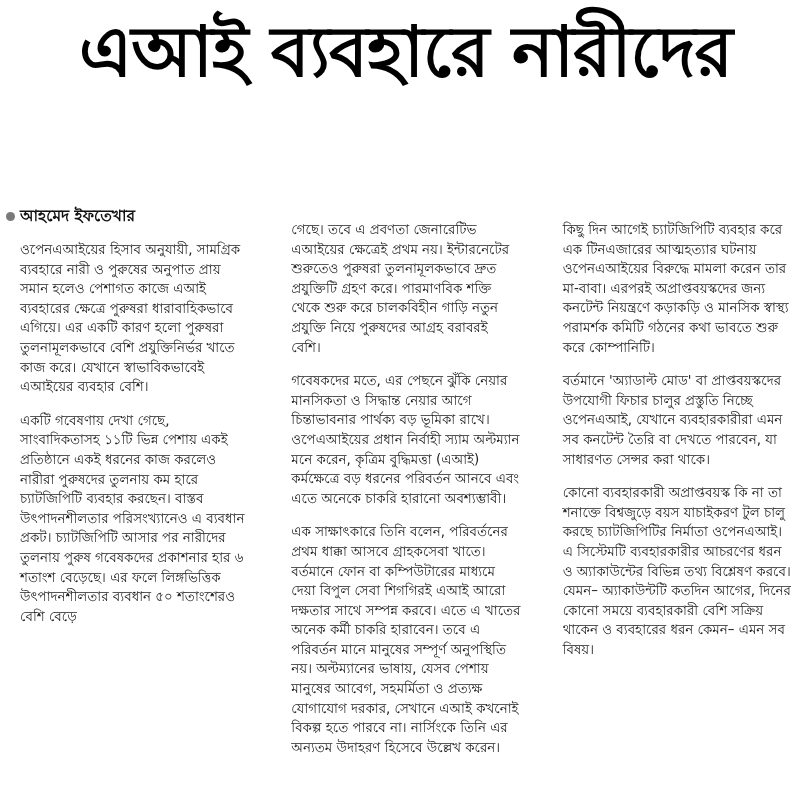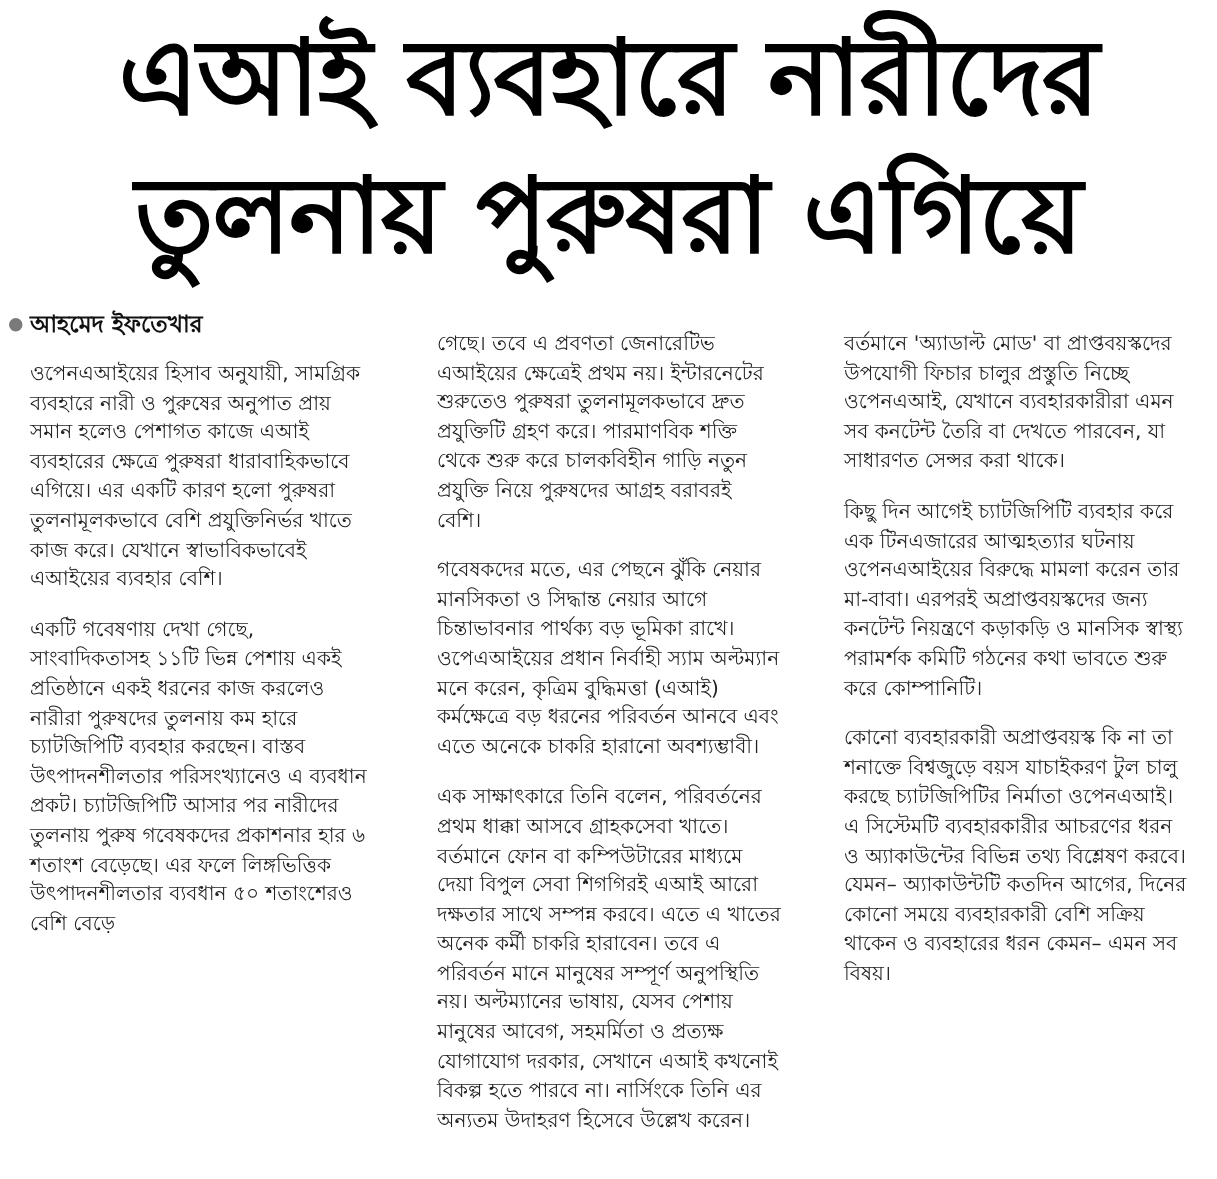--- a/index.html
+++ b/index.html
@@ -13,35 +13,34 @@
   .col { flex: 1; font-size: 13.4px; line-height: 19.6px; color: #222; overflow: hidden; }
   .col p { margin: 14px; text-align: left; }
   .byline { font-weight: bold; font-size: 15.5px; line-height: 20px; color: #111; display: flex; align-items: center; gap: 5px; }
   .bullet { width: 9px; height: 9px; border-radius: 50%; background: #7a7a7a; display: inline-block; }
 </style>
 </head>
 <body>
 
 <header class="headline">
   <span class="line">এআই ব্যবহারে নারীদের</span>
-  <span class="line">তুলনায় পুরুষরা এগিয়ে</span>
 </header>
 
 <main class="columns">
   <section class="col">
     <div class="byline">
       <span class="bullet"></span>
       <span>আহমেদ ইফতেখার</span>
     </div>
     <p>ওপেনএআইয়ের হিসাব অনুযায়ী, সামগ্রিক ব্যবহারে নারী ও পুরুষের অনুপাত প্রায় সমান হলেও পেশাগত কাজে এআই ব্যবহারের ক্ষেত্রে পুরুষরা ধারাবাহিকভাবে এগিয়ে। এর একটি কারণ হলো পুরুষরা তুলনামূলকভাবে বেশি প্রযুক্তিনির্ভর খাতে কাজ করে। যেখানে স্বাভাবিকভাবেই এআইয়ের ব্যবহার বেশি।</p>
     <p>একটি গবেষণায় দেখা গেছে, সাংবাদিকতাসহ ১১টি ভিন্ন পেশায় একই প্রতিষ্ঠানে একই ধরনের কাজ করলেও নারীরা পুরুষদের তুলনায় কম হারে চ্যাটজিপিটি ব্যবহার করছেন। বাস্তব উৎপাদনশীলতার পরিসংখ্যানেও এ ব্যবধান প্রকট। চ্যাটজিপিটি আসার পর নারীদের তুলনায় পুরুষ গবেষকদের প্রকাশনার হার ৬ শতাংশ বেড়েছে। এর ফলে লিঙ্গভিত্তিক উৎপাদনশীলতার ব্যবধান ৫০ শতাংশেরও বেশি বেড়ে</p>
   </section>
   <section class="col">
     <p>গেছে। তবে এ প্রবণতা জেনারেটিভ এআইয়ের ক্ষেত্রেই প্রথম নয়। ইন্টারনেটের শুরুতেও পুরুষরা তুলনামূলকভাবে দ্রুত প্রযুক্তিটি গ্রহণ করে। পারমাণবিক শক্তি থেকে শুরু করে চালকবিহীন গাড়ি নতুন প্রযুক্তি নিয়ে পুরুষদের আগ্রহ বরাবরই বেশি।</p>
     <p>গবেষকদের মতে, এর পেছনে ঝুঁকি নেয়ার মানসিকতা ও সিদ্ধান্ত নেয়ার আগে চিন্তাভাবনার পার্থক্য বড় ভূমিকা রাখে। ওপেএআইয়ের প্রধান নির্বাহী স্যাম অল্টম্যান মনে করেন, কৃত্রিম বুদ্ধিমত্তা (এআই) কর্মক্ষেত্রে বড় ধরনের পরিবর্তন আনবে এবং এতে অনেকে চাকরি হারানো অবশ্যম্ভাবী।</p>
     <p>এক সাক্ষাৎকারে তিনি বলেন, পরিবর্তনের প্রথম ধাক্কা আসবে গ্রাহকসেবা খাতে। বর্তমানে ফোন বা কম্পিউটারের মাধ্যমে দেয়া বিপুল সেবা শিগগিরই এআই আরো দক্ষতার সাথে সম্পন্ন করবে। এতে এ খাতের অনেক কর্মী চাকরি হারাবেন। তবে এ পরিবর্তন মানে মানুষের সম্পূর্ণ অনুপস্থিতি নয়। অল্টম্যানের ভাষায়, যেসব পেশায় মানুষের আবেগ, সহমর্মিতা ও প্রত্যক্ষ যোগাযোগ দরকার, সেখানে এআই কখনোই বিকল্প হতে পারবে না। নার্সিংকে তিনি এর অন্যতম উদাহরণ হিসেবে উল্লেখ করেন।</p>
   </section>
   <section class="col">
+    <p>কিছু দিন আগেই চ্যাটজিপিটি ব্যবহার করে এক টিনএজারের আত্মহত্যার ঘটনায় ওপেনএআইয়ের বিরুদ্ধে মামলা করেন তার মা-বাবা। এরপরই অপ্রাপ্তবয়স্কদের জন্য কনটেন্ট নিয়ন্ত্রণে কড়াকড়ি ও মানসিক স্বাস্থ্য পরামর্শক কমিটি গঠনের কথা ভাবতে শুরু করে কোম্পানিটি।</p>
     <p>বর্তমানে 'অ্যাডাল্ট মোড' বা প্রাপ্তবয়স্কদের উপযোগী ফিচার চালুর প্রস্তুতি নিচ্ছে ওপেনএআই, যেখানে ব্যবহারকারীরা এমন সব কনটেন্ট তৈরি বা দেখতে পারবেন, যা সাধারণত সেন্সর করা থাকে।</p>
-    <p>কিছু দিন আগেই চ্যাটজিপিটি ব্যবহার করে এক টিনএজারের আত্মহত্যার ঘটনায় ওপেনএআইয়ের বিরুদ্ধে মামলা করেন তার মা-বাবা। এরপরই অপ্রাপ্তবয়স্কদের জন্য কনটেন্ট নিয়ন্ত্রণে কড়াকড়ি ও মানসিক স্বাস্থ্য পরামর্শক কমিটি গঠনের কথা ভাবতে শুরু করে কোম্পানিটি।</p>
     <p>কোনো ব্যবহারকারী অপ্রাপ্তবয়স্ক কি না তা শনাক্তে বিশ্বজুড়ে বয়স যাচাইকরণ টুল চালু করছে চ্যাটজিপিটির নির্মাতা ওপেনএআই। এ সিস্টেমটি ব্যবহারকারীর আচরণের ধরন ও অ্যাকাউন্টের বিভিন্ন তথ্য বিশ্লেষণ করবে। যেমন– অ্যাকাউন্টটি কতদিন আগের, দিনের কোনো সময়ে ব্যবহারকারী বেশি সক্রিয় থাকেন ও ব্যবহারের ধরন কেমন– এমন সব বিষয়।</p>
   </section>
 </main>
 
 </body></html>

